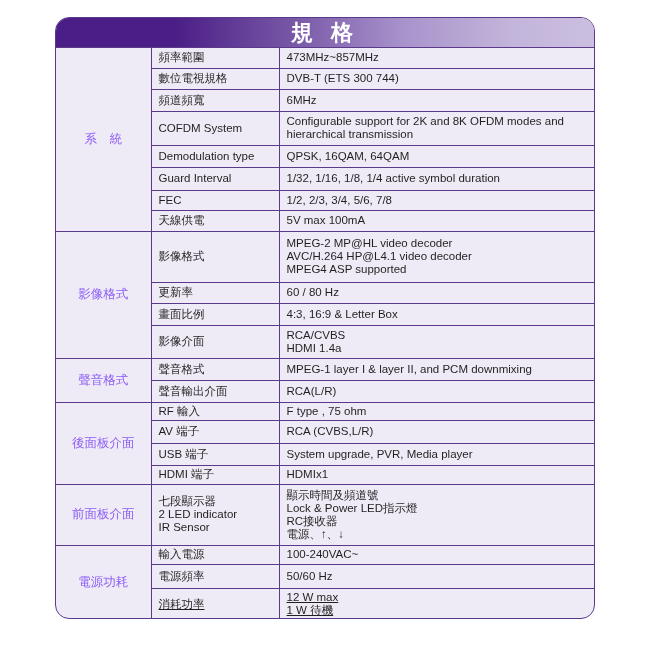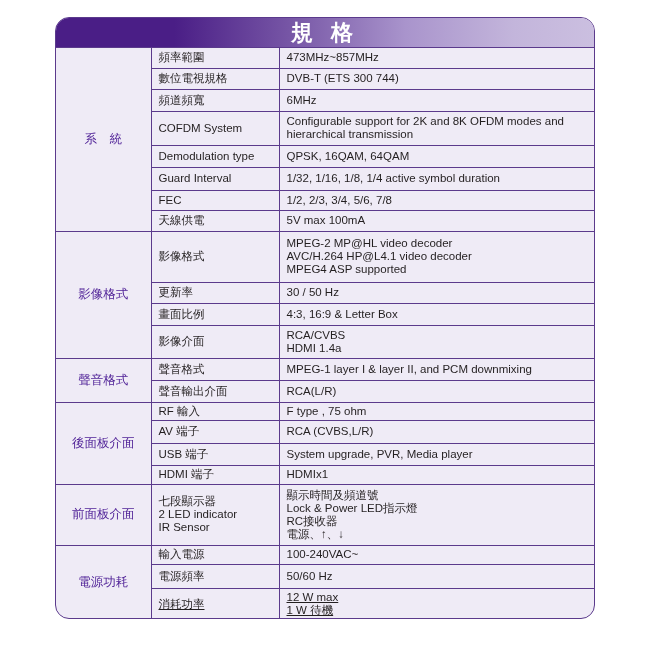--- a/index.html
+++ b/index.html
@@ -15,21 +15,21 @@
       background: linear-gradient(90deg, #4a1e86 0%, #4a1e86 22%, #7a5aa8 45%, #a994cc 65%, #c3b5db 85%, #cbbfe0 100%);
       color: #ffffff; font-size: 22px; font-weight: bold; letter-spacing: 6px;
       border-bottom: 1.5px solid #5b3a8c;
     }
     table { border-collapse: collapse; width: 100%; table-layout: fixed; }
     td { border: 1.5px solid #5b3a8c; padding: 0 10px 0 7px; font-size: 11.5px; line-height: 13px; vertical-align: middle; }
     tr:first-child td { border-top: none; }
     tr:last-child td { border-bottom: none; }
     td:first-child { border-left: none; }
     td:last-child { border-right: none; }
-    td.sec { color: #4c1d95; text-align: center; font-size: 12.5px; padding: 0; }
+    td.sec { color: #8b5cf6; text-align: center; font-size: 12.5px; padding: 0; }
     td.val div, td.key div { white-space: nowrap; }
     .c1 { width: 95px; }
     .c2 { width: 128px; }
   </style>
 </head>
 <body>
 
 <div class="spec">
   <div class="hdr">規 格</div>
   <table>
@@ -114,21 +114,21 @@
             <div>MPEG-2 MP@HL video decoder</div>
             <div>AVC/H.264 HP@L4.1 video decoder</div>
             <div>MPEG4 ASP supported</div>
           </td>
         </tr>
         <tr style="height: 21px;">
           <td class="key">
             <div>更新率</div>
           </td>
           <td class="val">
-            <div>30 / 50 Hz</div>
+            <div>60 / 80 Hz</div>
           </td>
         </tr>
         <tr style="height: 22px;">
           <td class="key">
             <div>畫面比例</div>
           </td>
           <td class="val">
             <div>4:3, 16:9 &amp; Letter Box</div>
           </td>
         </tr>

